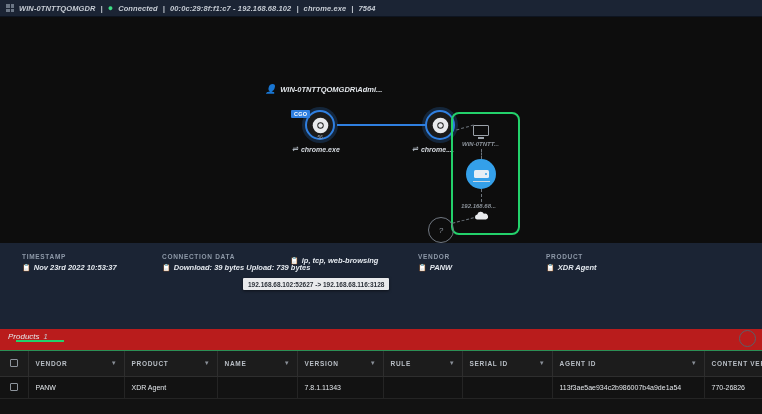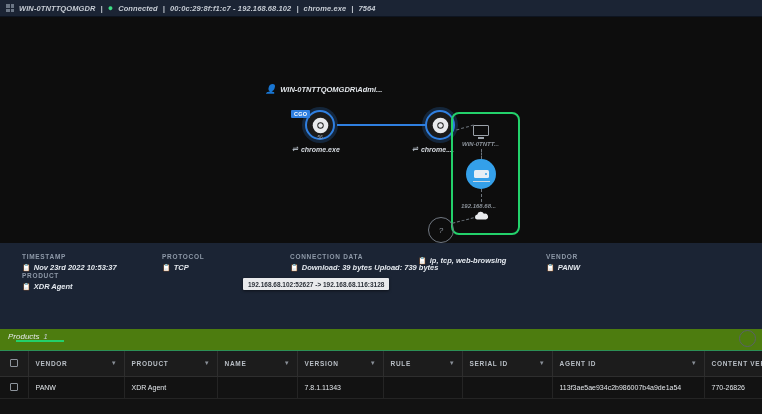--- a/index.html
+++ b/index.html
@@ -188,21 +188,21 @@
     font-size: 6.5px; font-weight: bold;
     padding: 2.5px 5px; border-radius: 1px;
     white-space: nowrap; z-index: 20;
     box-shadow: 0 1px 3px rgba(0,0,0,.5);
   }
 
   
   .tabstrip {
     position: absolute; top: 329px; left: 0;
     width: 762px; height: 22px;
-    background: #4d7c0f;
+    background: #b91c1c;
     border-bottom: 1px solid #2c8f56;
     text-align: center;
   }
   .tab {
     position: absolute; left: 8px; top: 3px;
     display: flex; align-items: baseline; gap: 4px;
     font-size: 8px; color: #e6e9ec; font-style: italic;
   }
   .tab-count { font-size: 7.5px; color: #c4cad1; }
   .tab-underline {
@@ -345,27 +345,20 @@
 
       <div>
         <div class="det-key">TIMESTAMP</div>
         <div class="det-val">
           <span class="copy-glyph">📋</span>
           <span>Nov 23rd 2022 10:53:37</span>
         </div>
       </div>
 
 
-      <div>
-        <div class="det-key">PROTOCOL</div>
-        <div class="det-val">
-          <span class="copy-glyph">📋</span>
-          <span>TCP</span>
-        </div>
-      </div>
 
 
       <div>
         <div class="det-key">CONNECTION DATA</div>
         <div class="det-val">
           <span class="copy-glyph">📋</span>
           <span>Download: 39 bytes Upload: 739 bytes</span>
         </div>
       </div>
 

